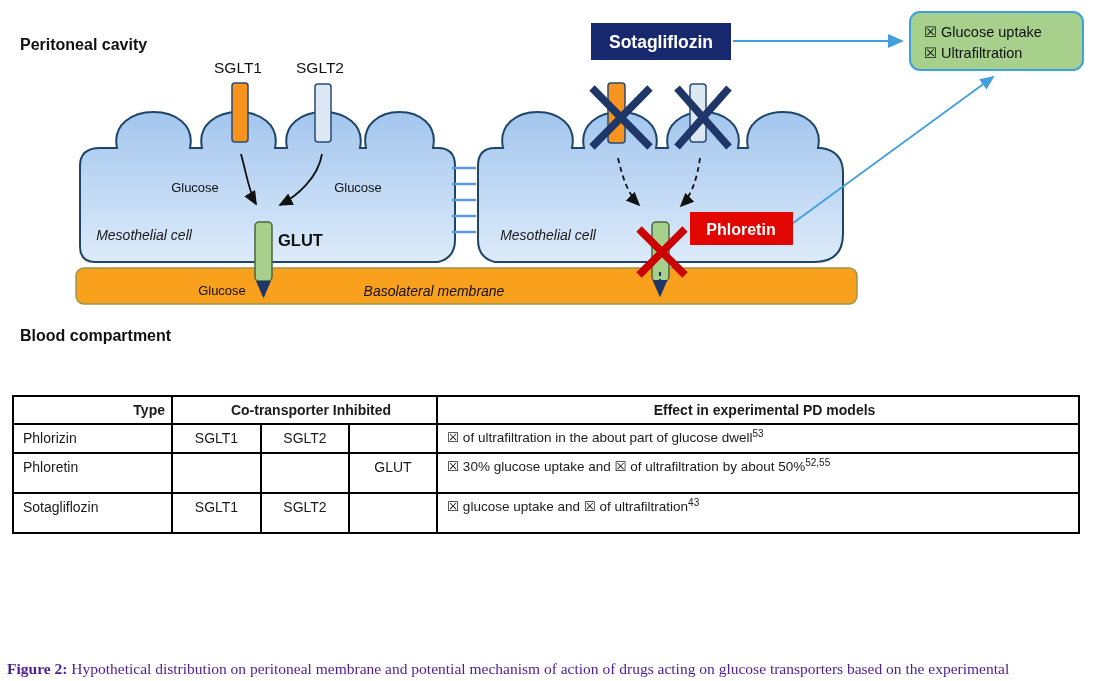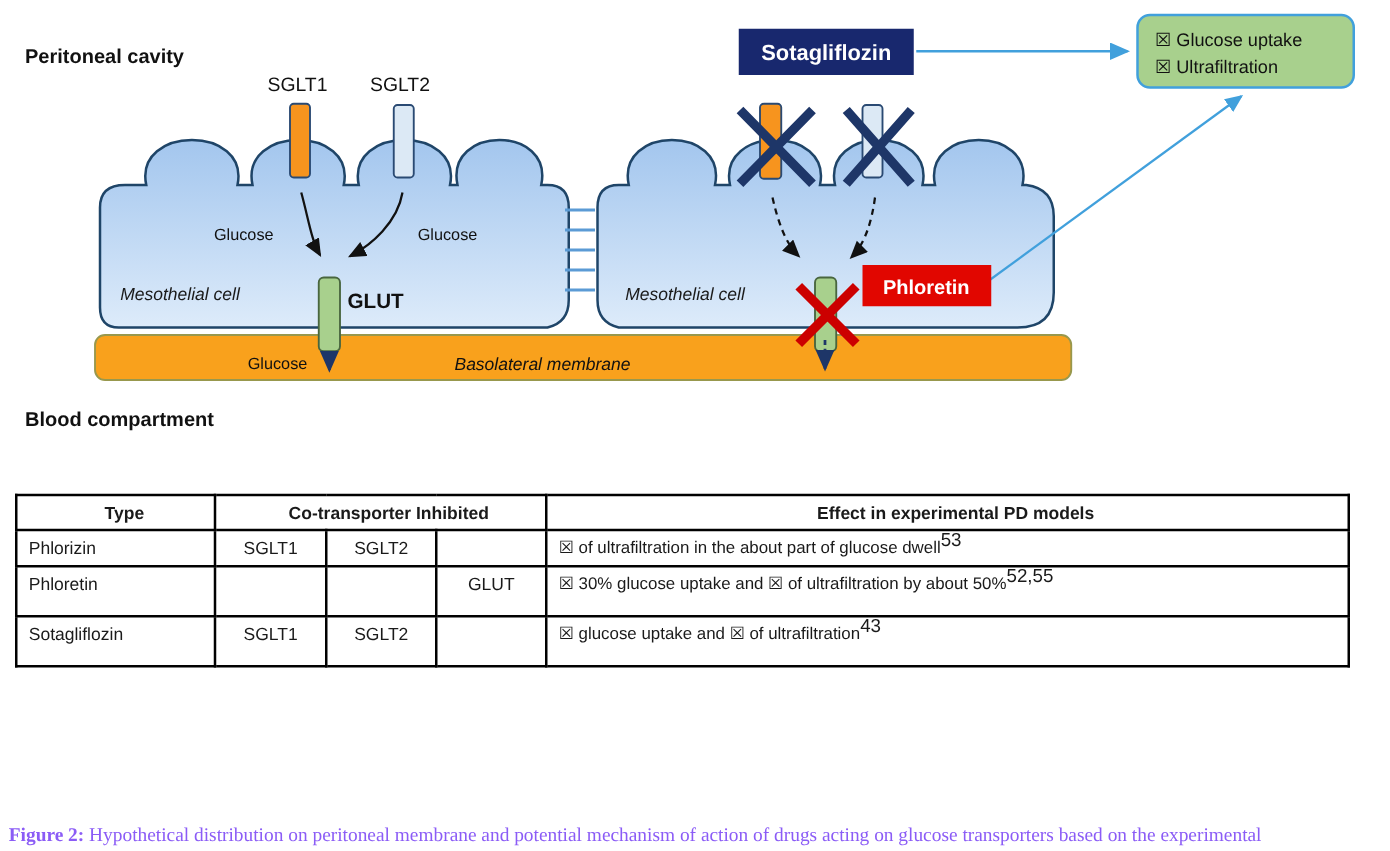--- a/index.html
+++ b/index.html
@@ -20,30 +20,30 @@
   }
   #drug-table th, #drug-table td {
     border:2px solid #000;
     vertical-align:top;
     padding:5px 6px 2px 9px;
     font-size:14px;
     line-height:1.25;
   }
   #drug-table th { font-weight:bold; padding-top:5px; }
   #drug-table th.h-center { text-align:center;padding-left:19px; }
-  #drug-table th.h-left { text-align:center;padding-left:20px; }
+  #drug-table th.h-left { text-align:right;padding-left:20px; }
   #drug-table td.c-mid { text-align:center; padding-left:2px; padding-right:2px; }
   #drug-table td.c-eff { font-size:13.5px; }
-  #drug-table sup { font-size:15px; line-height:0; }
+  #drug-table sup { font-size:10px; line-height:0; }
 
   
   #caption {
     position:absolute; left:7px; top:660px; width:1100px;
     font-family:"Liberation Serif", serif;
-    font-size:15.5px; color:#8b5cf6; white-space:nowrap;
+    font-size:15.5px; color:#4c1d95; white-space:nowrap;
   }
   #caption .cap-label { font-weight:bold; }
 </style>
 </head>
 <body>
 
 <div id="stage">
 
   <svg id="diagram" width="1112" height="385" viewBox="0 0 1112 385">
     <defs>

